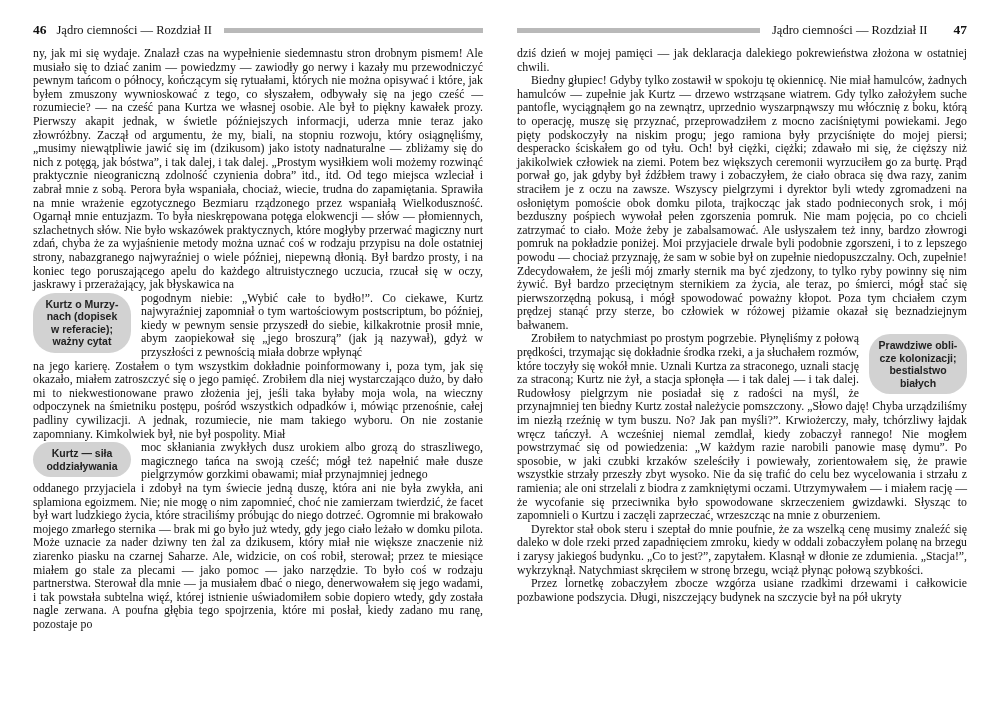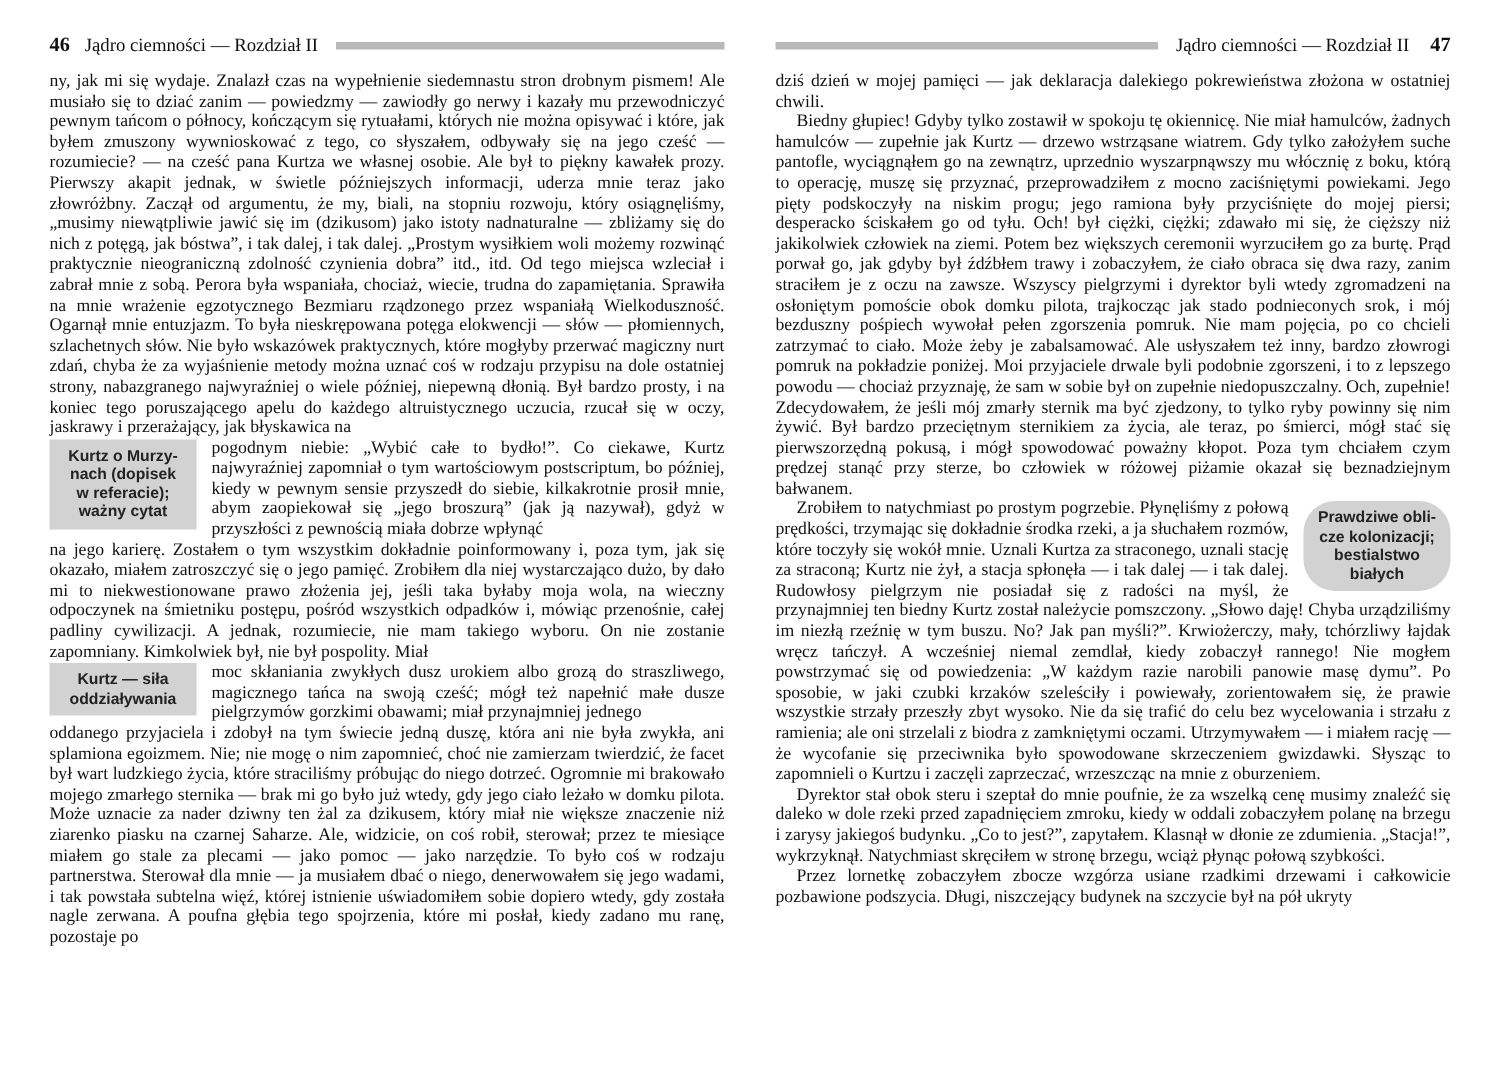--- a/index.html
+++ b/index.html
@@ -27,21 +27,21 @@
     font-size: 12.5px;
     white-space: nowrap;
   }
   .pageno {
     font-weight: bold;
     font-size: 13.5px;
   }
   .head-title { }
   .head-chapter { font-style: normal; }
   .page-left .pageno { margin-right: 10px; }
-  .page-right .pageno { margin-left: 14px; }
+  .page-right .pageno { margin-left: 26px; }
   .head-rule {
     flex: 1;
     height: 5px;
     background: #b9b9b9;
     align-self: center;
   }
   .page-left .head-rule { margin-left: 12px; }
   .page-right .head-rule { margin-right: 12px; }
 
   .page-body {
@@ -64,20 +64,21 @@
     line-height: 12.5px;
     font-weight: bold;
     color: #222222;
     text-align: center;
     text-indent: 0;
     white-space: pre-line;
   }
   .note-left {
     float: left;
     margin: 1px 10px 3px 0;
+    border-radius: 22px;
   }
   .note-right {
     float: right;
     margin: 2px 0 3px 10px;
     border-radius: 21px;
   }
 </style>
 </head>
 <body>
 

